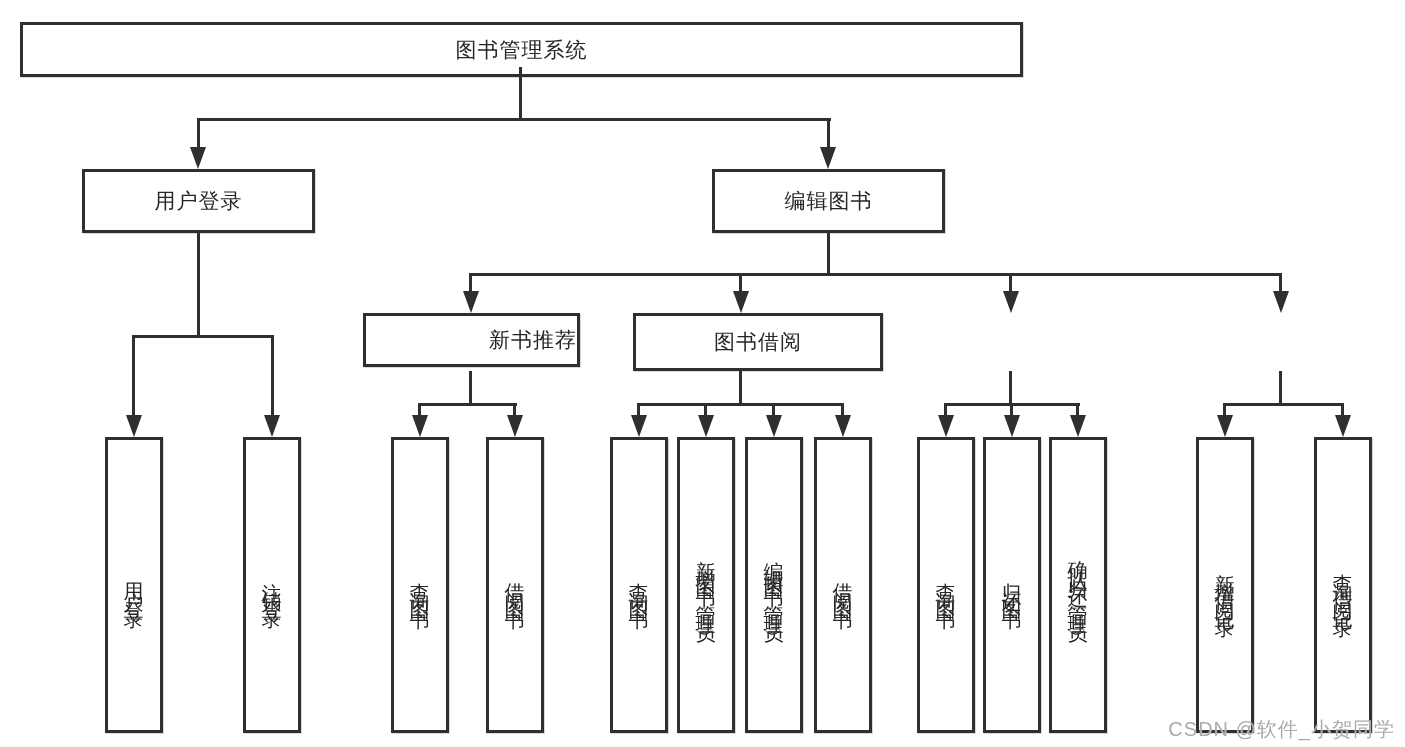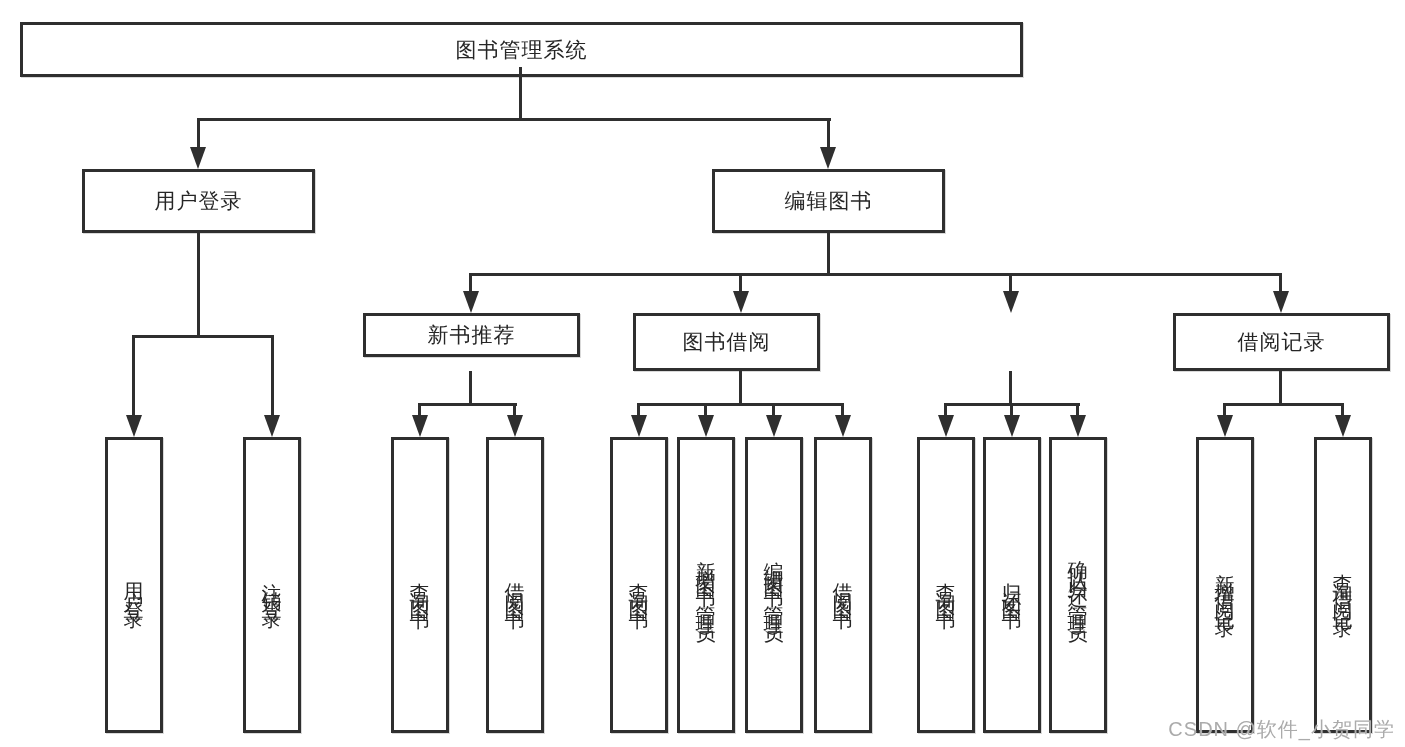--- a/index.html
+++ b/index.html
@@ -93,28 +93,25 @@
   <div class="hline" style="left:469px;top:273px;width:813px;"></div>
   <div class="vline" style="left:469px;top:273px;height:22px;"></div>
   <div class="arrow" style="left:463px;top:291px;"></div>
   <div class="vline" style="left:739px;top:273px;height:22px;"></div>
   <div class="arrow" style="left:733px;top:291px;"></div>
   <div class="vline" style="left:1009px;top:273px;height:22px;"></div>
   <div class="arrow" style="left:1003px;top:291px;"></div>
   <div class="vline" style="left:1279px;top:273px;height:22px;"></div>
   <div class="arrow" style="left:1273px;top:291px;"></div>
 
-  <div class="node" style="left:363px;top:313px;width:217px;height:44px;">
+  <div class="node" style="left:363px;top:313px;width:217px;height:54px;justify-content:flex-end;">
     <span>新书推荐</span>
   </div>
-  <div class="node" style="left:633px;top:313px;width:187px;height:58px;">
+  <div class="node" style="left:633px;top:313px;width:250px;height:58px;">
     <span>图书借阅</span>
-  </div>
-  <div class="node" style="left:1173px;top:313px;width:217px;height:58px;">
-    <span>借阅记录</span>
   </div>
 
   <div class="vline" style="left:469px;top:371px;height:32px;"></div>
   <div class="hline" style="left:418px;top:403px;width:99px;"></div>
   <div class="vline" style="left:418px;top:403px;height:16px;"></div>
   <div class="arrow" style="left:412px;top:415px;"></div>
   <div class="vline" style="left:513px;top:403px;height:16px;"></div>
   <div class="arrow" style="left:507px;top:415px;"></div>
 
   <div class="vline" style="left:739px;top:371px;height:32px;"></div>

